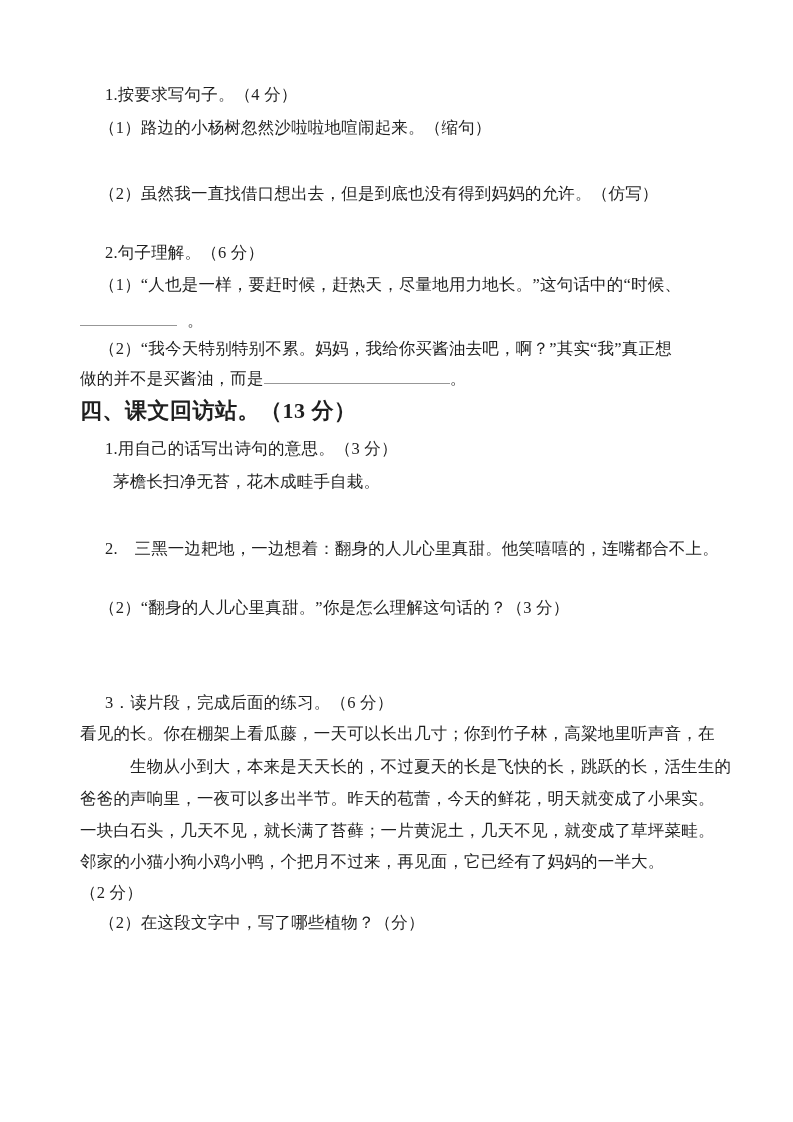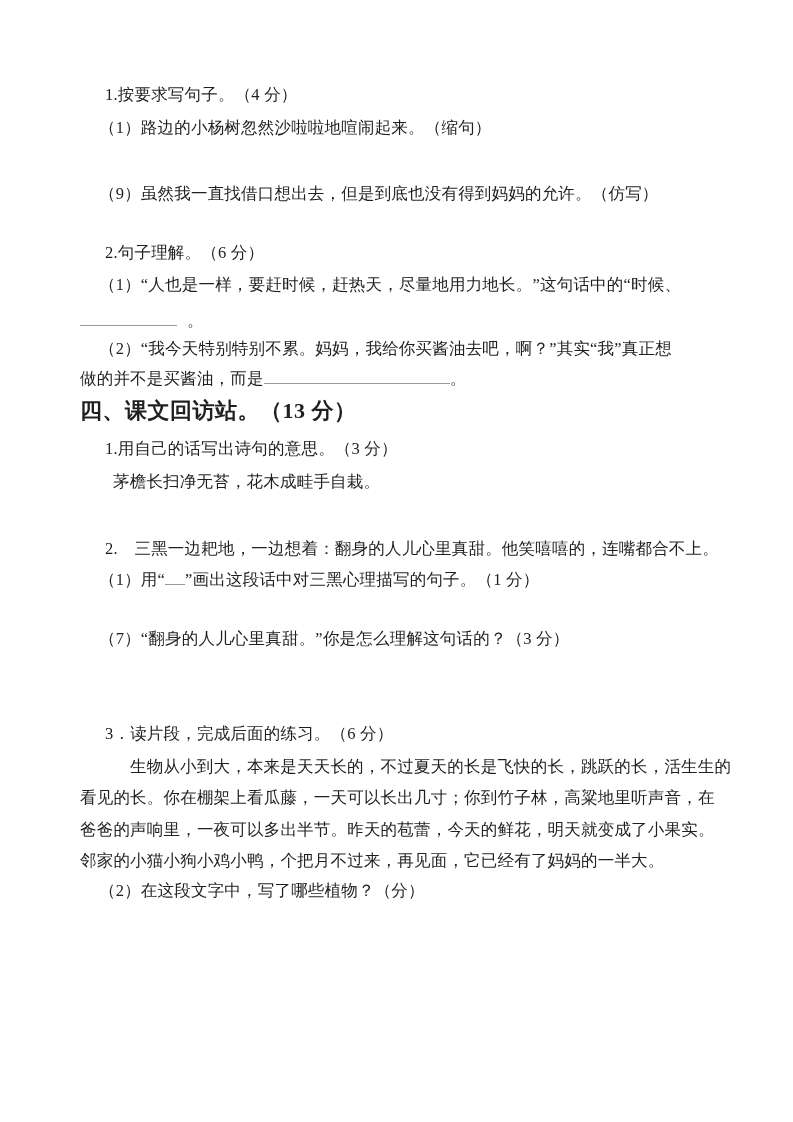--- a/index.html
+++ b/index.html
@@ -47,32 +47,33 @@
     height: 1px;
   }
 </style>
 </head>
 <body>
 
 <div class="page">
   <div id="doc">
       <div class="line" style="margin-top: 0px; padding-left: 25px;"><span>1.按要求写句子。（4 分）</span></div>
       <div class="line" style="margin-top: 9px; padding-left: 19px;"><span>（1）路边的小杨树忽然沙啦啦地喧闹起来。（缩句）</span></div>
-      <div class="line" style="margin-top: 42px; padding-left: 19px;"><span>（9）虽然我一直找借口想出去，但是到底也没有得到妈妈的允许。（仿写）</span></div>
+      <div class="line" style="margin-top: 42px; padding-left: 19px;"><span>（2）虽然我一直找借口想出去，但是到底也没有得到妈妈的允许。（仿写）</span></div>
       <div class="line" style="margin-top: 35px; padding-left: 25px;"><span>2.句子理解。（6 分）</span></div>
       <div class="line" style="margin-top: 8px; padding-left: 19px;"><span>（1）“人也是一样，要赶时候，赶热天，尽量地用力地长。”这句话中的“时候、</span></div>
       <div class="line" style="margin-top: 12px; padding-left: 0px;"><span class="blank" style="width: 97px;"></span><span class="gap" style="width: 10px;"></span><span>。</span></div>
       <div class="line" style="margin-top: 4px; padding-left: 19px;"><span>（2）“我今天特别特别不累。妈妈，我给你买酱油去吧，啊？”其实“我”真正想</span></div>
       <div class="line" style="margin-top: 6px; padding-left: 0px;"><span>做的并不是买酱油，而是</span><span class="blank" style="width: 186px;"></span><span>。</span></div>
       <div class="line heading" style="margin-top: 6px; padding-left: 0px;"><span>四、课文回访站。（13 分）</span></div>
       <div class="line" style="margin-top: 12px; padding-left: 25px;"><span>1.用自己的话写出诗句的意思。（3 分）</span></div>
       <div class="line" style="margin-top: 9px; padding-left: 33px;"><span>茅檐长扫净无苔，花木成畦手自栽。</span></div>
       <div class="line" style="margin-top: 43px; padding-left: 25px;"><span>2.　三黑一边耙地，一边想着：翻身的人儿心里真甜。他笑嘻嘻的，连嘴都合不上。</span></div>
-      <div class="line" style="margin-top: 7px; padding-left: 19px;"><span>（1）用“</span><span class="blank" style="width: 20px;"></span><span>”画出这段话中对三黑心理描写的句子。（1 分）</span></div>
-      <div class="line" style="margin-top: 35px; padding-left: 19px;"><span>（7）“翻身的人儿心里真甜。”你是怎么理解这句话的？（3 分）</span></div>
+      <div class="line" style="margin-top: 35px; padding-left: 19px;"><span>（2）“翻身的人儿心里真甜。”你是怎么理解这句话的？（3 分）</span></div>
       <div class="line" style="margin-top: 71px; padding-left: 25px;"><span>3．读片段，完成后面的练习。（6 分）</span></div>
+      <div class="line" style="margin-top: 7px; padding-left: 0px;"><span>看见的长。你在棚架上看瓜藤，一天可以长出几寸；你到竹子林，高粱地里听声音，在</span></div>
       <div class="line" style="margin-top: 9px; padding-left: 50px;"><span>生物从小到大，本来是天天长的，不过夏天的长是飞快的长，跳跃的长，活生生的</span></div>
-      <div class="line" style="margin-top: 7px; padding-left: 0px;"><span>看见的长。你在棚架上看瓜藤，一天可以长出几寸；你到竹子林，高粱地里听声音，在</span></div>
       <div class="line" style="margin-top: 8px; padding-left: 0px;"><span>爸爸的声响里，一夜可以多出半节。昨天的苞蕾，今天的鲜花，明天就变成了小果实。</span></div>
+      <div class="line" style="margin-top: 8px; padding-left: 0px;"><span>一块白石头，几天不见，就长满了苔藓；一片黄泥土，几天不见，就变成了草坪菜畦。</span></div>
       <div class="line" style="margin-top: 7px; padding-left: 0px;"><span>邻家的小猫小狗小鸡小鸭，个把月不过来，再见面，它已经有了妈妈的一半大。</span></div>
+      <div class="line" style="margin-top: 7px; padding-left: 0px;"><span>（2 分）</span></div>
       <div class="line" style="margin-top: 6px; padding-left: 19px;"><span>（2）在这段文字中，写了哪些植物？（分）</span></div>
     </div>
 </div>
 
 </body></html>

